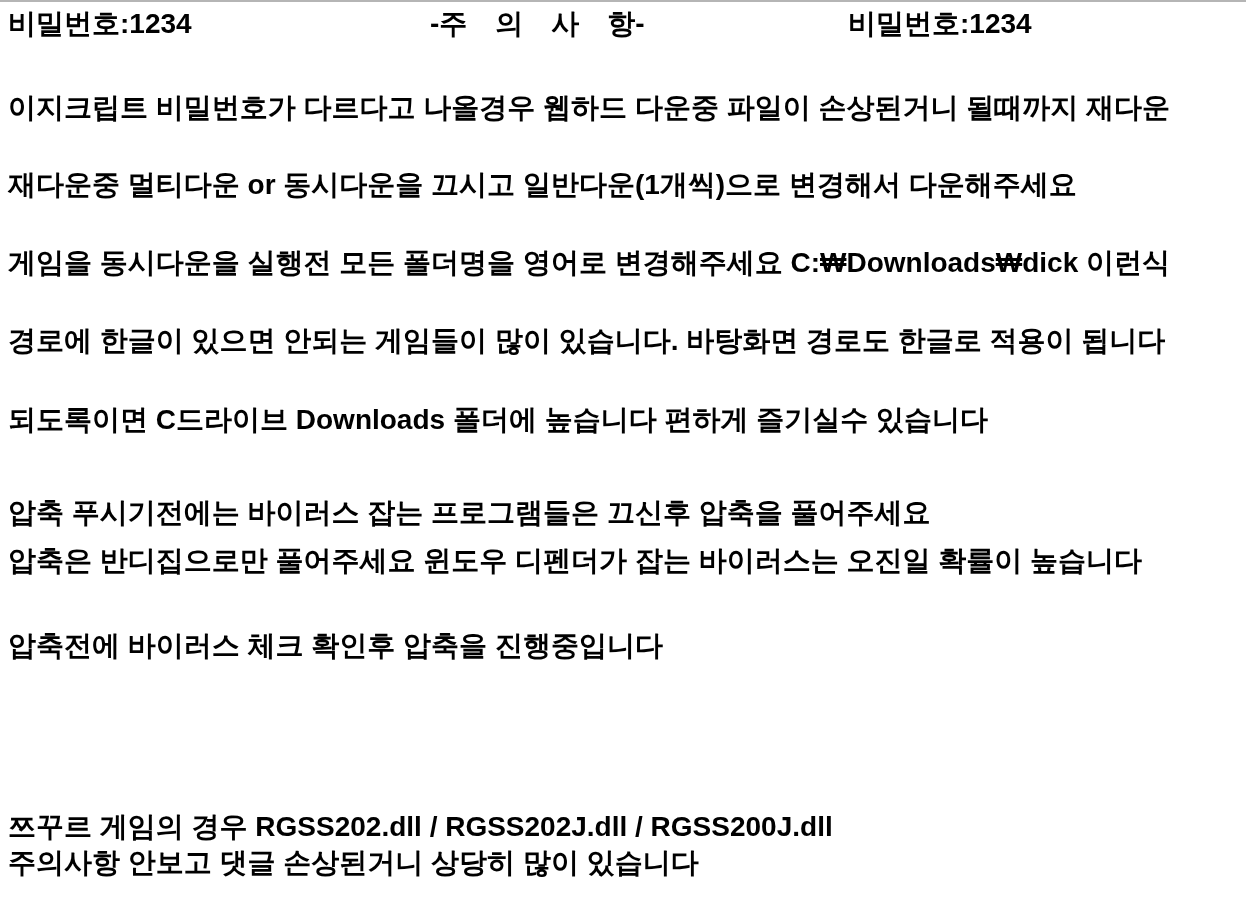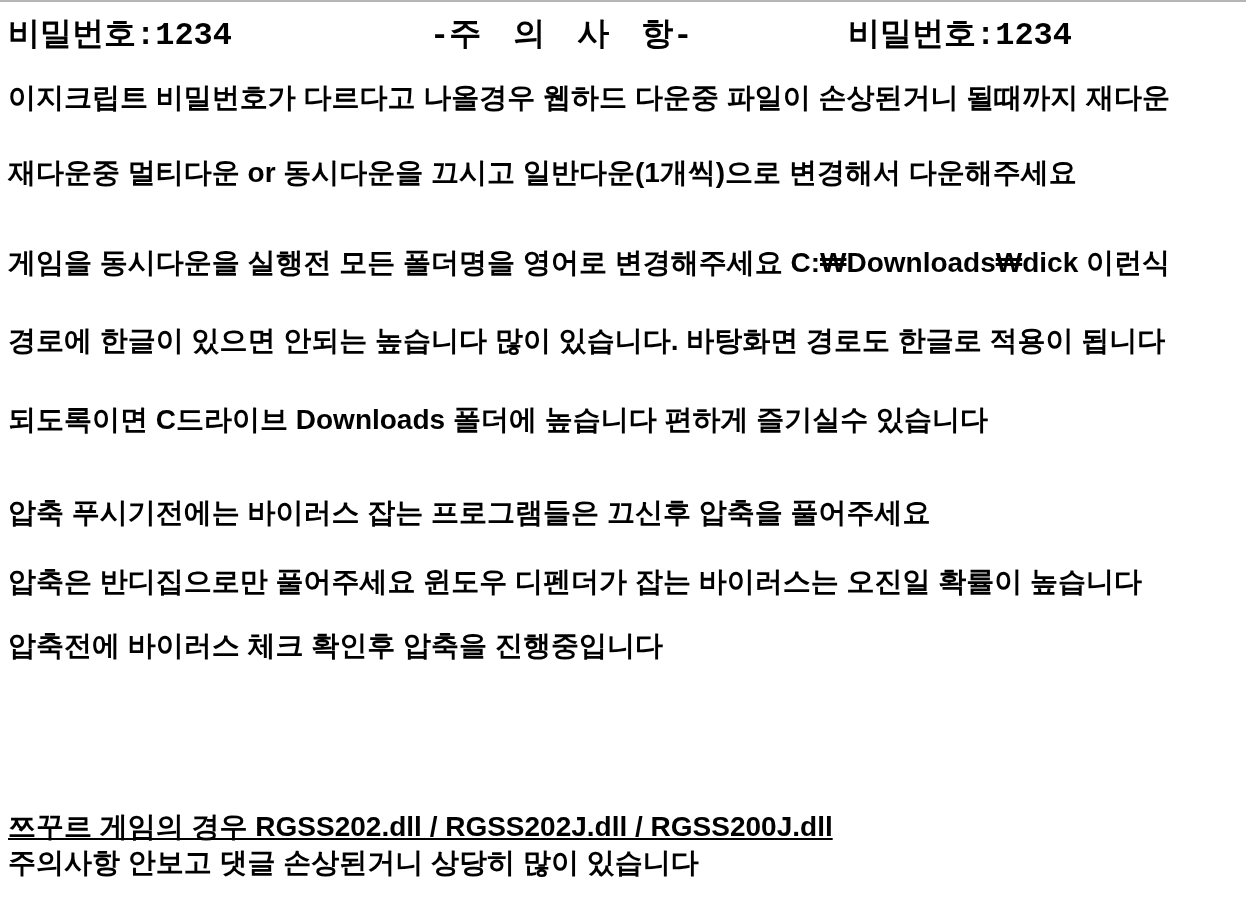--- a/index.html
+++ b/index.html
@@ -19,73 +19,72 @@
   .top-rule {
     position: absolute;
     top: 0;
     left: 0;
     width: 1246px;
     height: 2px;
     background: #b5b5b5;
   }
   .hdr-item {
     position: absolute;
-    top: 19px;
-    font-size: 32px;
+    top: 7px;
+    font-size: 28px;
     line-height: 34px;
     white-space: pre;
-    font-family: Liberation Mono, monospace;
   }
   .hdr-left  { left: 8px; }
   .hdr-title { left: 430px; text-align: right; }
   .hdr-right { left: 848px; }
   .line {
     position: absolute;
     left: 8px;
     margin: 0;
     font-size: 28px;
     line-height: 34px;
     white-space: pre;
   }
   .block {
     position: absolute;
     left: 8px;
     margin: 0;
     font-size: 28px;
     line-height: 43px;
     white-space: pre;
   }
-  .block span { display: block; text-decoration: underline; }
+  .block span { display: block; }
 </style>
 </head>
 <body>
 
 <main>
 
   <div class="top-rule"></div>
 
   <header>
     <span class="hdr-item hdr-left">비밀번호:1234</span>
     <span class="hdr-item hdr-title">-주　의　사　항-</span>
     <span class="hdr-item hdr-right">비밀번호:1234</span>
   </header>
 
-  <p class="line" style="top:81px">이지크립트 비밀번호가 다르다고 나올경우 웹하드 다운중 파일이 손상된거니 될때까지 재다운</p>
+  <p class="line" style="top:91px">이지크립트 비밀번호가 다르다고 나올경우 웹하드 다운중 파일이 손상된거니 될때까지 재다운</p>
 
-  <p class="line" style="top:156px">재다운중 멀티다운 or 동시다운을 끄시고 일반다운(1개씩)으로 변경해서 다운해주세요</p>
+  <p class="line" style="top:168px">재다운중 멀티다운 or 동시다운을 끄시고 일반다운(1개씩)으로 변경해서 다운해주세요</p>
 
   <p class="line" style="top:246px">게임을 동시다운을 실행전 모든 폴더명을 영어로 변경해주세요 C:₩Downloads₩dick 이런식</p>
 
-  <p class="line" style="top:324px">경로에 한글이 있으면 안되는 높습니다 많이 있습니다. 바탕화면 경로도 한글로 적용이 됩니다</p>
+  <p class="line" style="top:324px">경로에 한글이 있으면 안되는 게임들이 많이 있습니다. 바탕화면 경로도 한글로 적용이 됩니다</p>
 
   <p class="line" style="top:403px">되도록이면 C드라이브 Downloads 폴더에 높습니다 편하게 즐기실수 있습니다</p>
 
   <p class="line" style="top:496px">압축 푸시기전에는 바이러스 잡는 프로그램들은 끄신후 압축을 풀어주세요</p>
 
-  <p class="line" style="top:565px">압축은 반디집으로만 풀어주세요 윈도우 디펜더가 잡는 바이러스는 오진일 확률이 높습니다</p>
+  <p class="line" style="top:544px">압축은 반디집으로만 풀어주세요 윈도우 디펜더가 잡는 바이러스는 오진일 확률이 높습니다</p>
 
   <p class="line" style="top:629px">압축전에 바이러스 체크 확인후 압축을 진행중입니다</p>
 
   <div class="block" style="top:719px">
     <span>쯔꾸르 게임의 경우 RGSS202.dll / RGSS202J.dll / RGSS200J.dll</span>
     
   </div>
 
   <p class="line" style="top:846px">주의사항 안보고 댓글 손상된거니 상당히 많이 있습니다</p>
 

